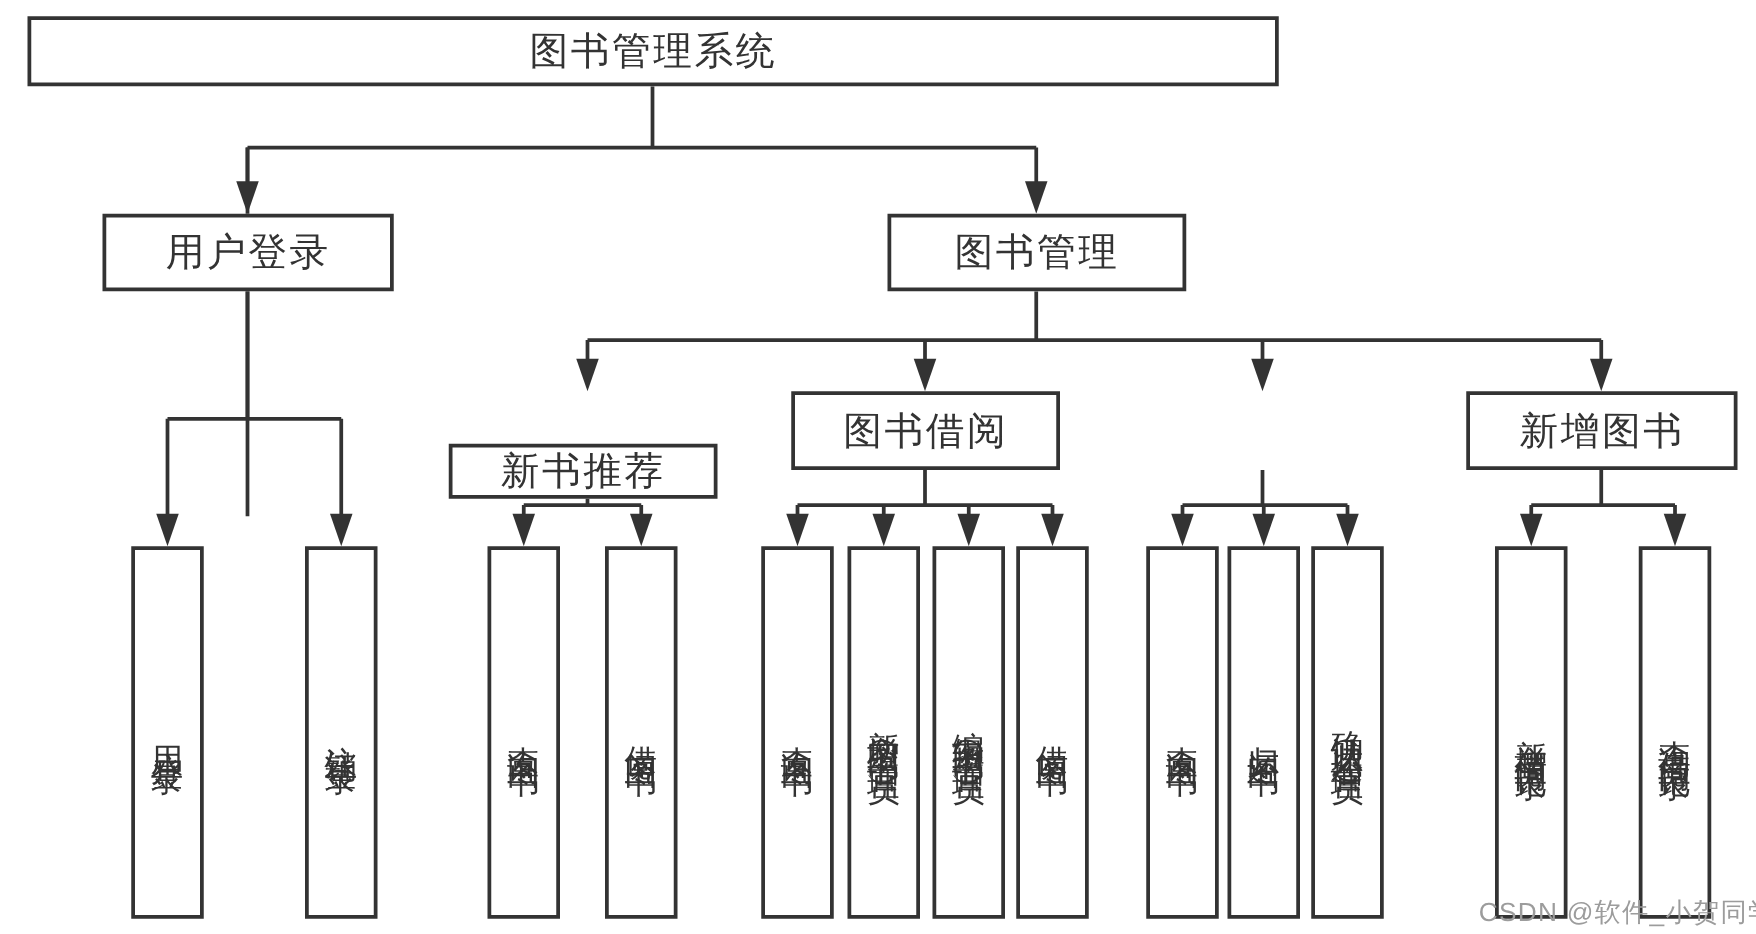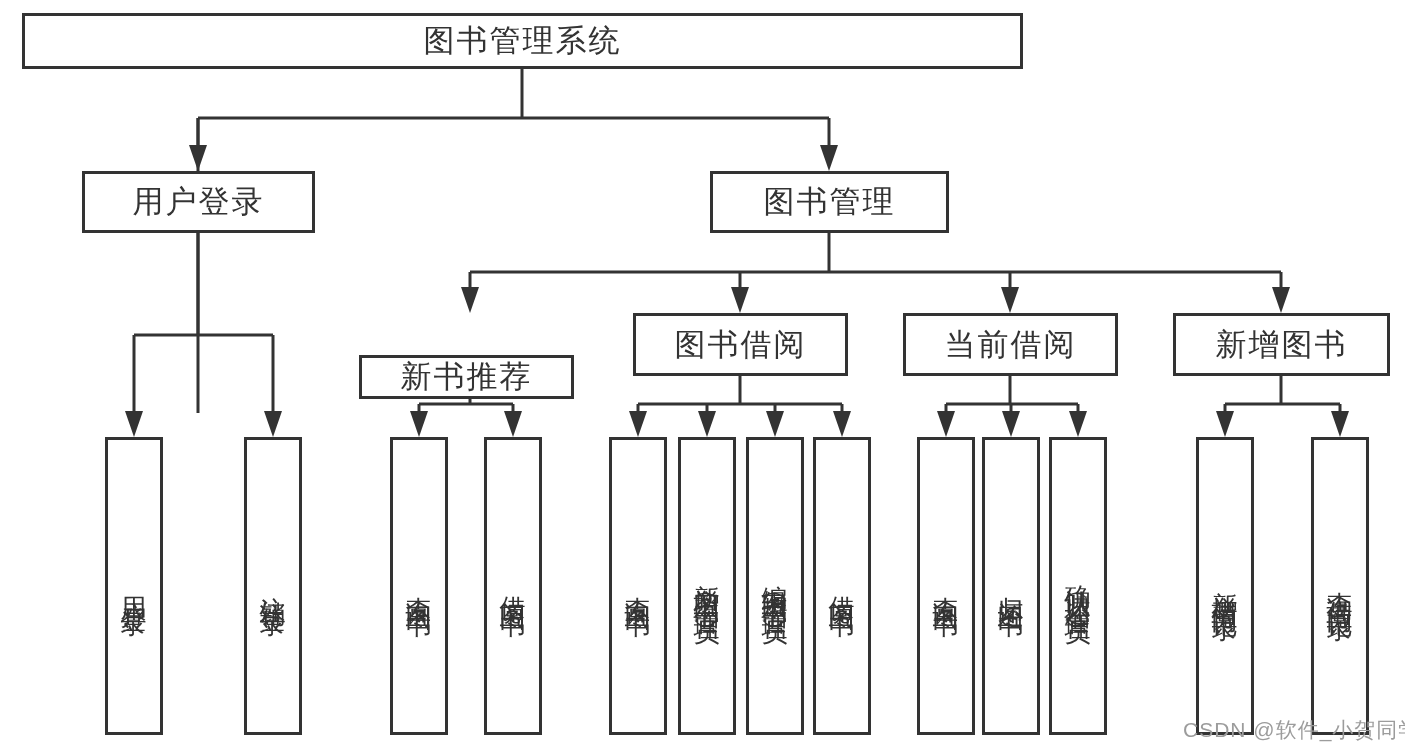--- a/index.html
+++ b/index.html
@@ -162,23 +162,20 @@
   <div class="node node-h n-book-mgmt">
     <span>图书管理</span>
   </div>
 
   <div class="node node-h n-new-book">
     <span>新书推荐</span>
   </div>
   <div class="node node-h n-book-borrow">
     <span>图书借阅</span>
   </div>
-  <div class="node node-h n-cur-borrow">
-    <span>当前借阅</span>
-  </div>
   <div class="node node-h n-borrow-rec">
     <span>新增图书</span>
   </div>
 
   <div class="node node-v leaf l-user-login">
     <span>用户登录</span>
   </div>
   <div class="node node-v leaf l-logout">
     <span>注销登录</span>
   </div>

